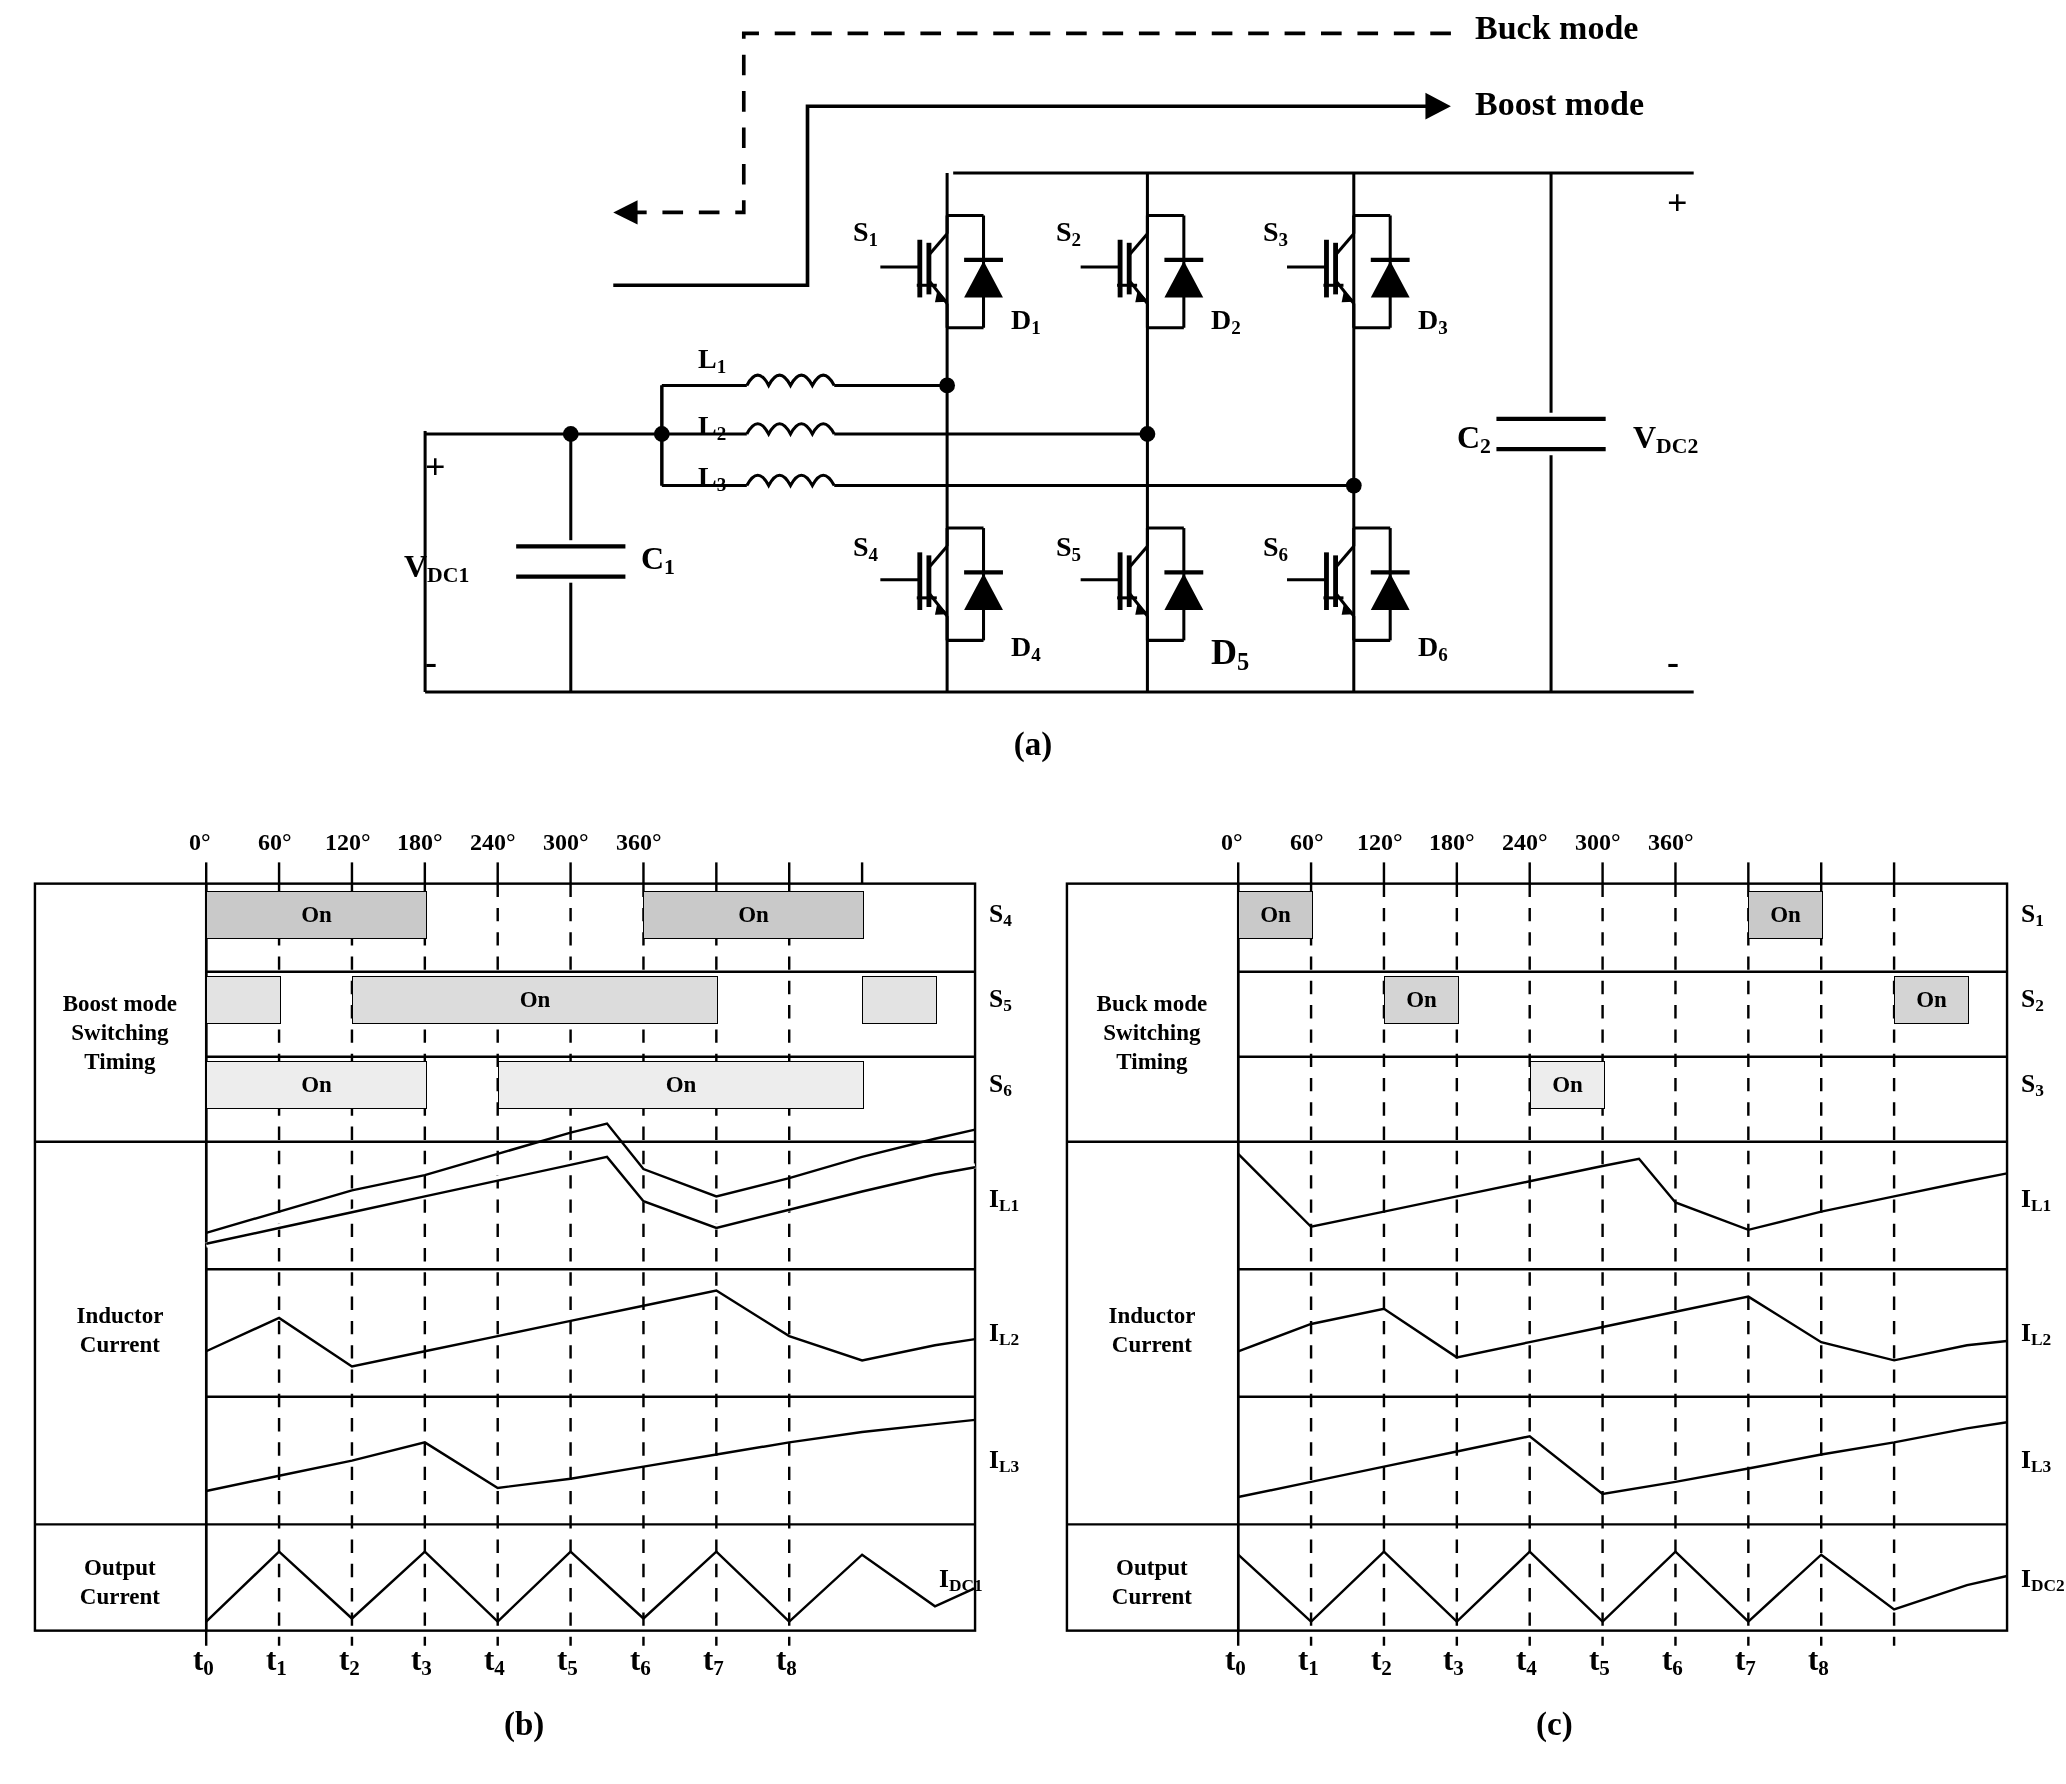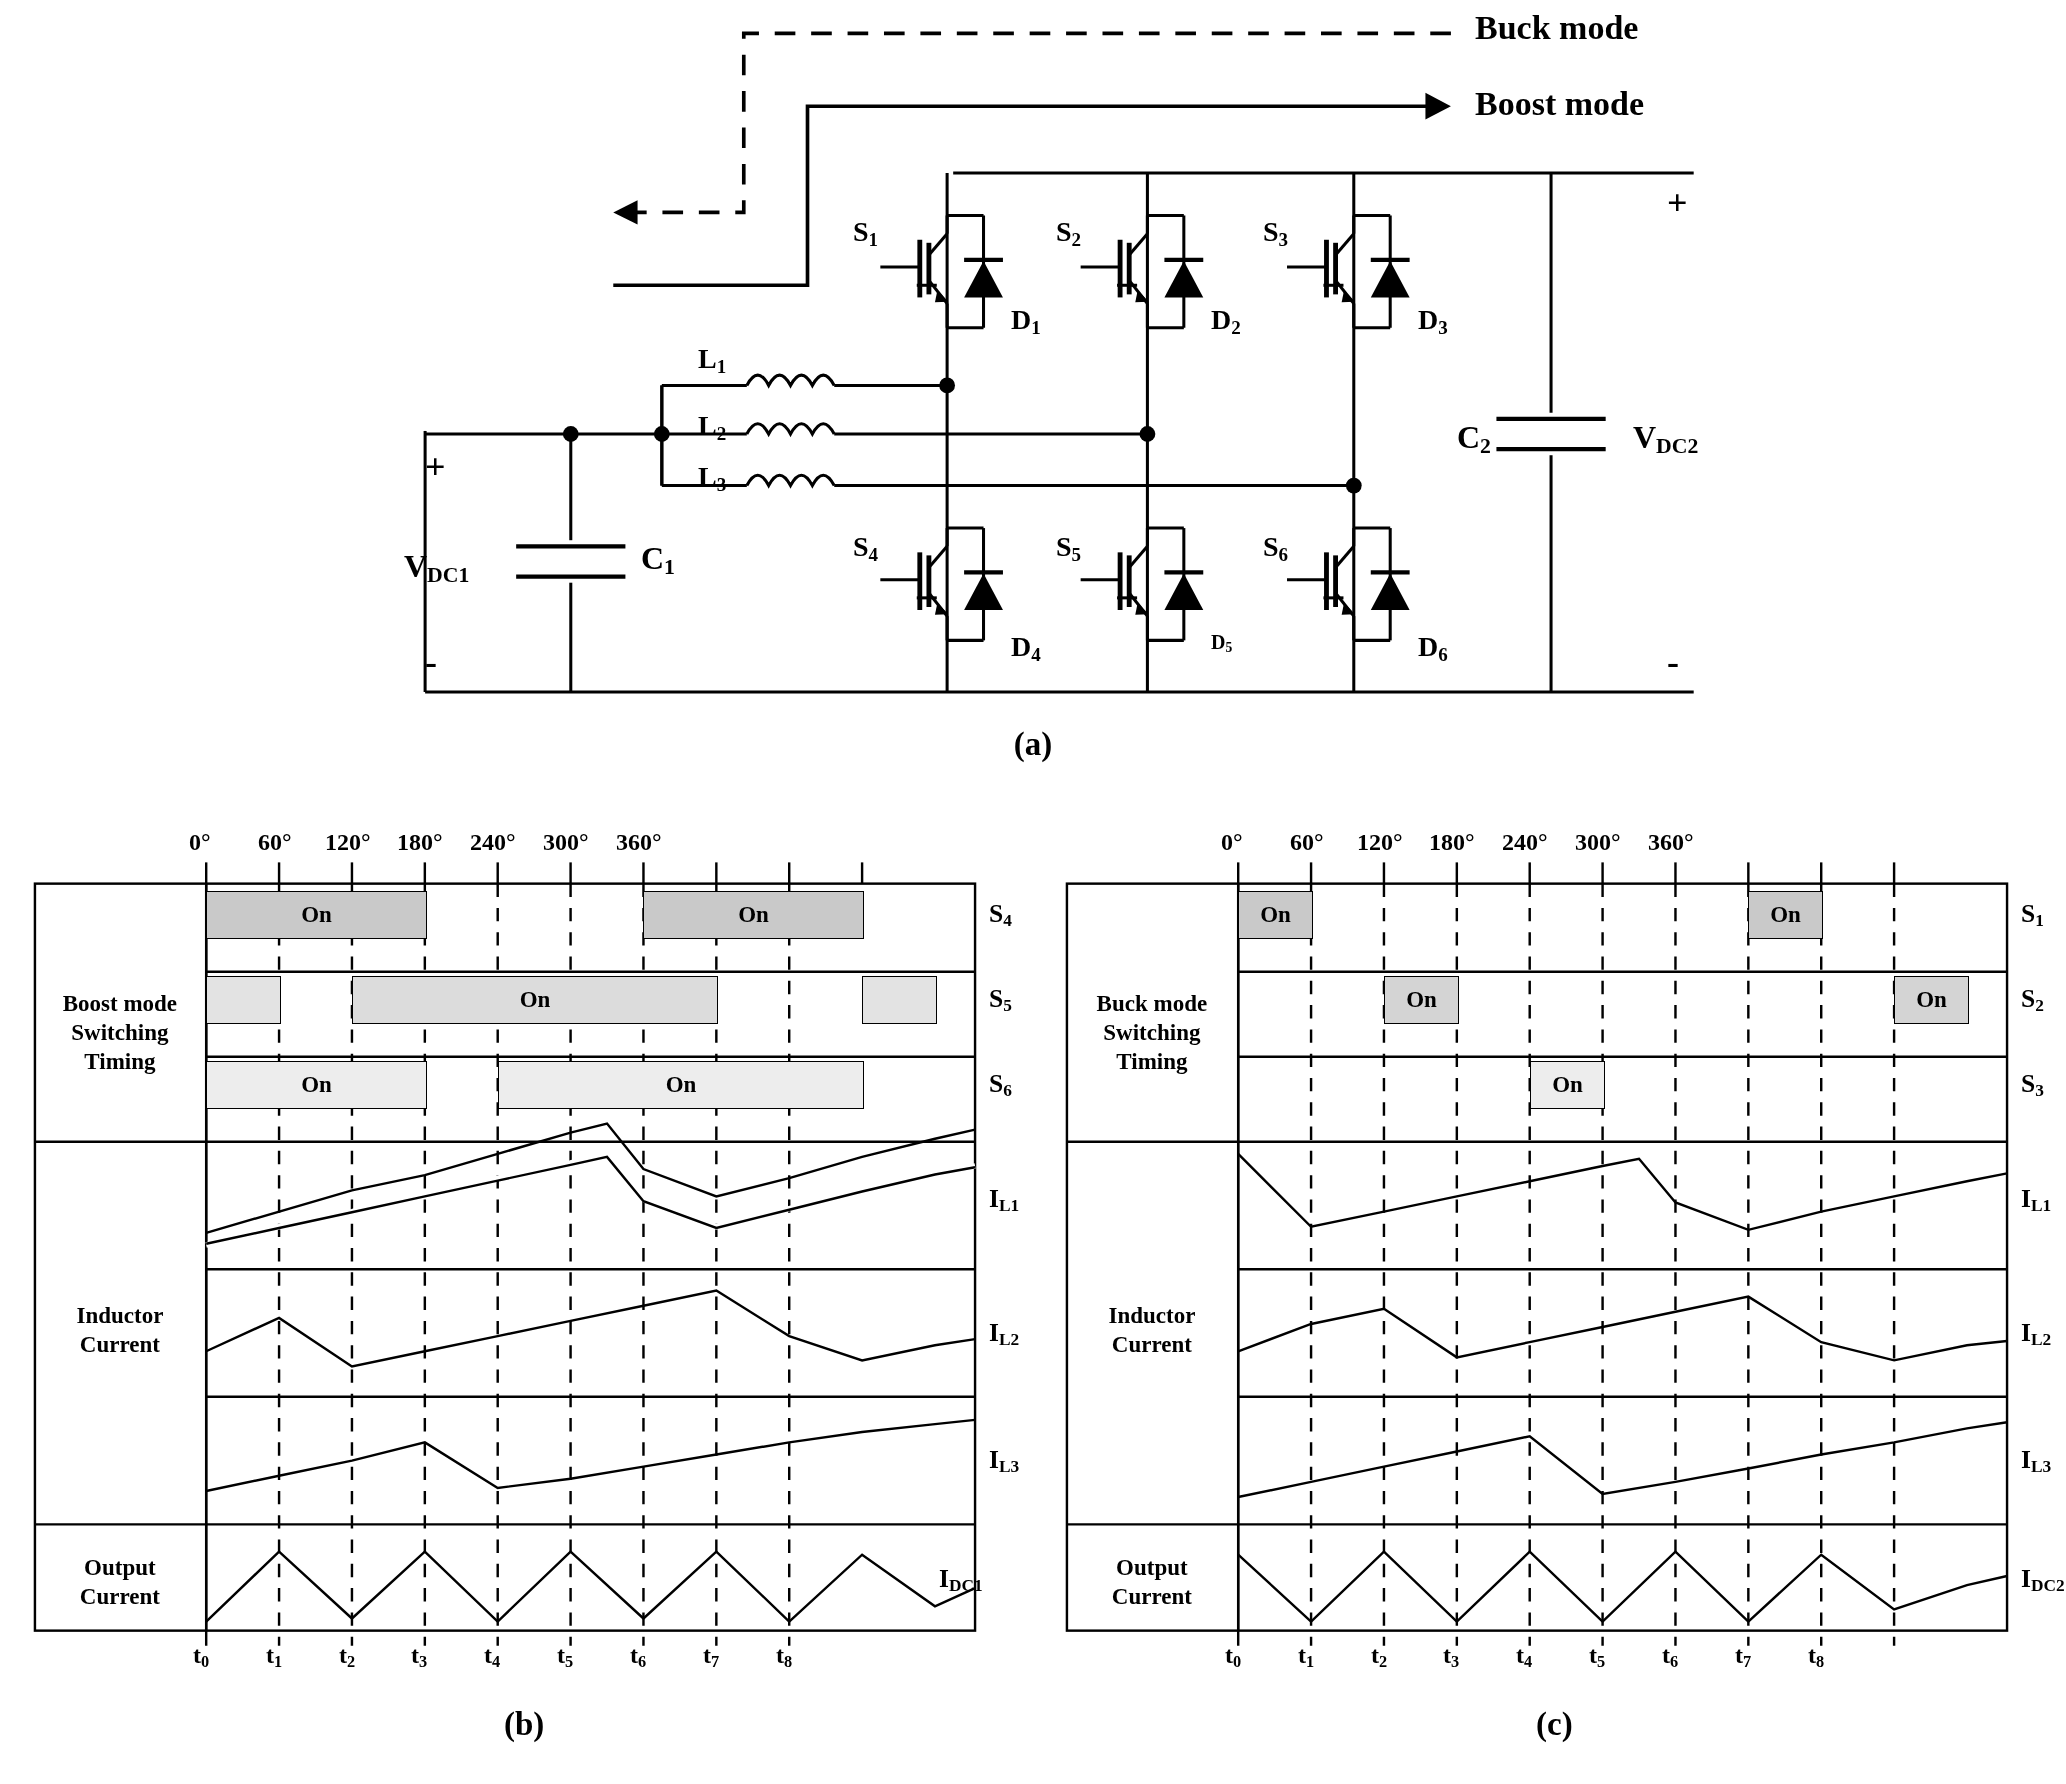--- a/index.html
+++ b/index.html
@@ -14,21 +14,21 @@
   .panelA{position:absolute;left:0;top:0;width:2066px;height:783px;}
   .panelA svg{position:absolute;left:0;top:0;}
 
   .capA{position:absolute;width:100%;text-align:center;font-size:33px;font-weight:bold;}
 
   
   .chart{position:absolute;}
   .chart svg{position:absolute;left:0;top:0;}
 
   .degLbl{position:absolute;font-size:24px;font-weight:bold;}
-  .tLbl{position:absolute;font-size:24px;font-weight:bold;}
+  .tLbl{position:absolute;font-size:31px;font-weight:bold;}
   .sigLbl{position:absolute;font-size:25.5px;font-weight:bold;}
   .rowTitle{position:absolute;font-size:23px;font-weight:bold;text-align:center;line-height:1.25;}
   .onBox{position:absolute;border:1.2px solid #000;display:flex;align-items:center;justify-content:center;font-size:23px;font-weight:bold;}
   .capB{position:absolute;font-size:33px;font-weight:bold;}
 </style>
 </head>
 <body>
 
 <div class="page">
 
@@ -199,21 +199,21 @@
     <div class="lbl" style="left:1056px;top:216px;font-size:28px;"><span>S</span><span class="sub">2</span></div>
     <div class="lbl" style="left:1263px;top:216px;font-size:28px;"><span>S</span><span class="sub">3</span></div>
     <div class="lbl" style="left:853px;top:531px;font-size:28px;"><span>S</span><span class="sub">4</span></div>
     <div class="lbl" style="left:1056px;top:531px;font-size:28px;"><span>S</span><span class="sub">5</span></div>
     <div class="lbl" style="left:1263px;top:531px;font-size:28px;"><span>S</span><span class="sub">6</span></div>
 
     <div class="lbl" style="left:1011px;top:304px;font-size:28px;"><span>D</span><span class="sub">1</span></div>
     <div class="lbl" style="left:1211px;top:304px;font-size:28px;"><span>D</span><span class="sub">2</span></div>
     <div class="lbl" style="left:1418px;top:304px;font-size:28px;"><span>D</span><span class="sub">3</span></div>
     <div class="lbl" style="left:1011px;top:631px;font-size:28px;"><span>D</span><span class="sub">4</span></div>
-    <div class="lbl" style="left:1211px;top:631px;font-size:20px;"><span>D</span><span class="sub">5</span></div>
+    <div class="lbl" style="left:1211px;top:631px;font-size:36px;"><span>D</span><span class="sub">5</span></div>
     <div class="lbl" style="left:1418px;top:631px;font-size:28px;"><span>D</span><span class="sub">6</span></div>
 
     <div class="lbl" style="left:698px;top:343px;font-size:28px;"><span>L</span><span class="sub">1</span></div>
     <div class="lbl" style="left:698px;top:410px;font-size:28px;"><span>L</span><span class="sub">2</span></div>
     <div class="lbl" style="left:698px;top:461px;font-size:28px;"><span>L</span><span class="sub">3</span></div>
 
     <div class="lbl" style="left:641px;top:540px;font-size:32px;"><span>C</span><span class="sub">1</span></div>
     <div class="lbl" style="left:1457px;top:419px;font-size:32px;"><span>C</span><span class="sub">2</span></div>
 
     <div class="lbl" style="left:404px;top:540px;font-size:32px;margin-top:8px;"><span>V</span><span class="sub">DC1</span></div>

